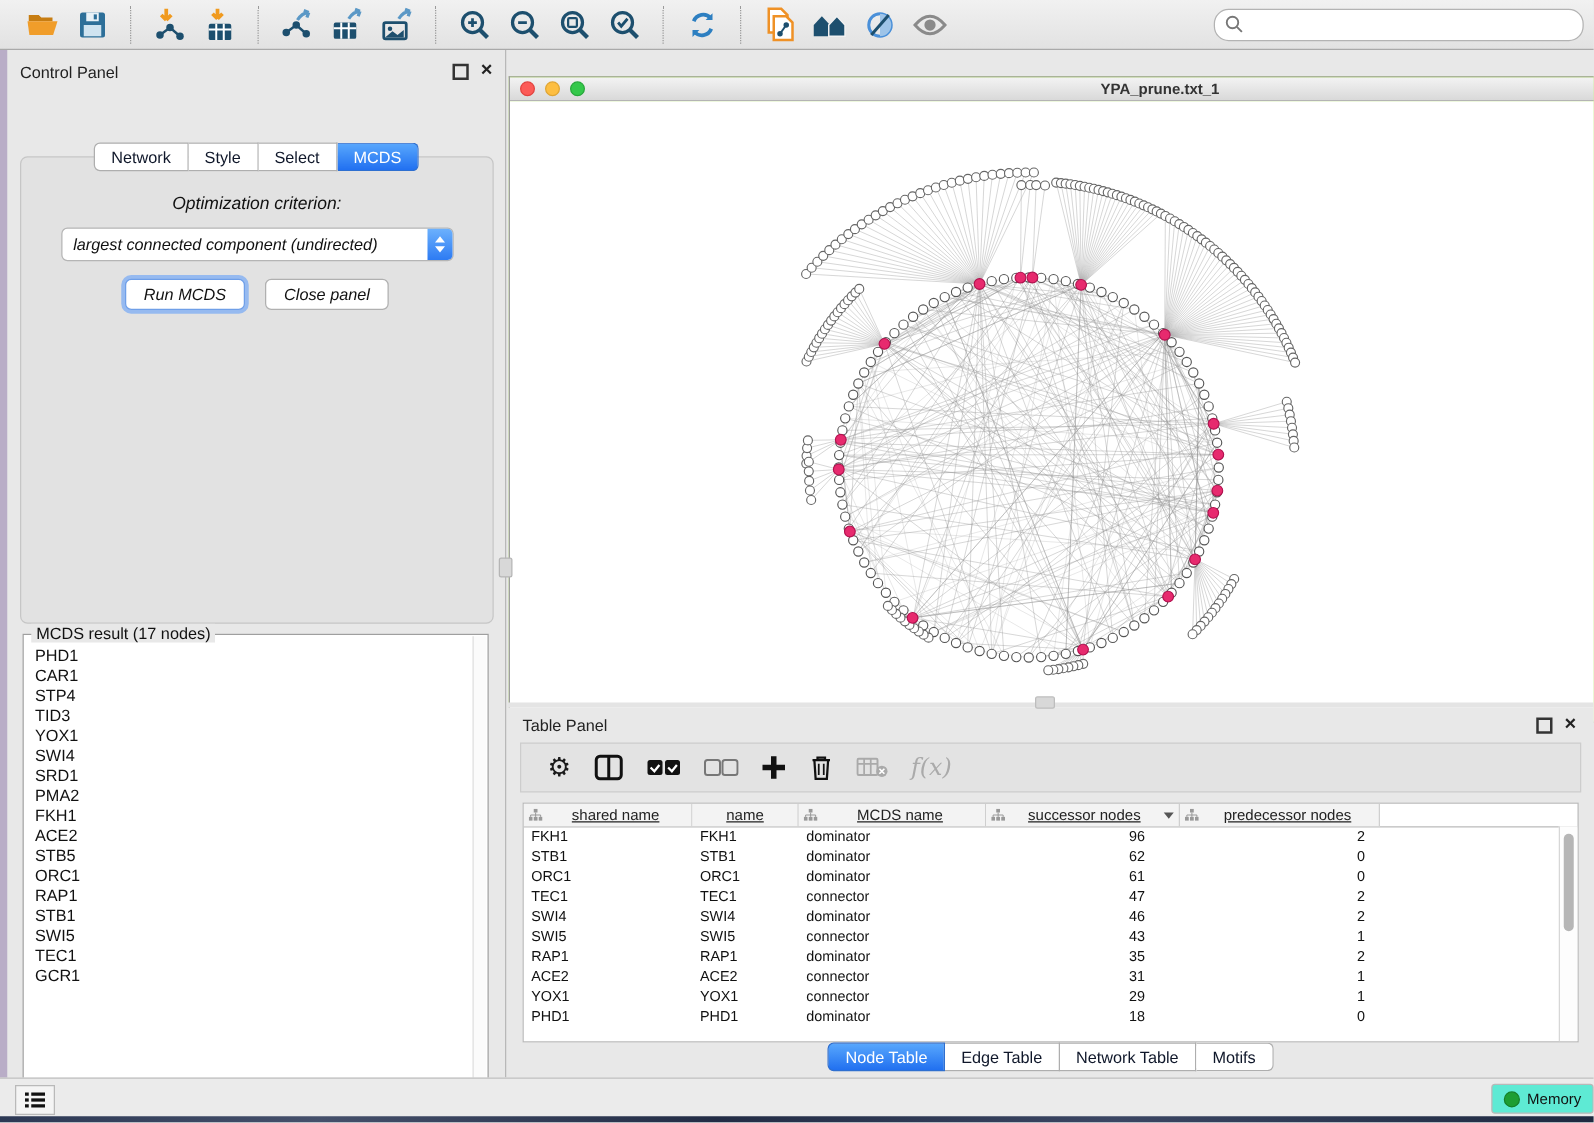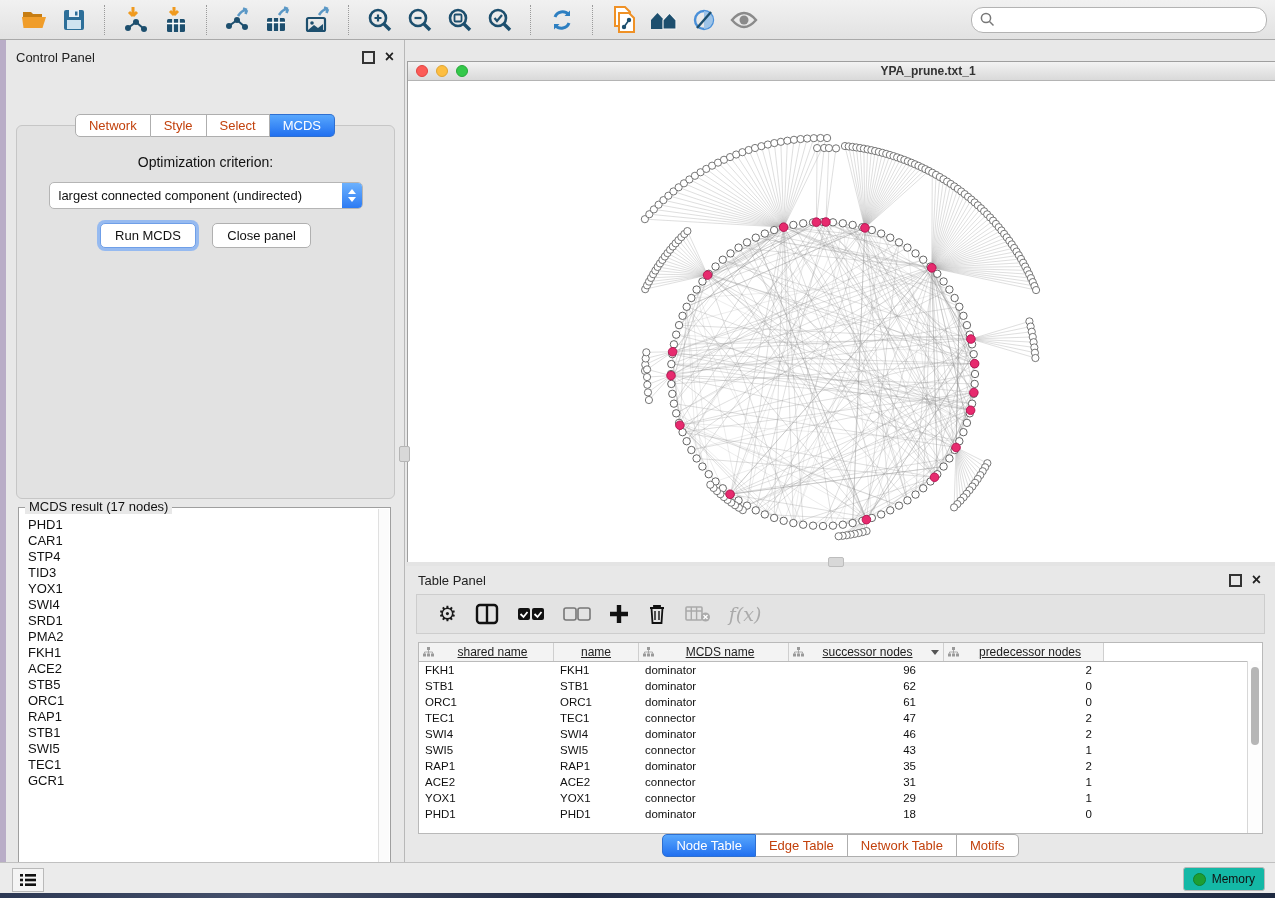--- a/index.html
+++ b/index.html
@@ -24,26 +24,26 @@
   
   #control-panel{position:absolute;left:6px;top:40px;width:399px;height:822px;background:#e8e8e8;
     border-right:1px solid #b8b8b8;box-sizing:border-box;}
   #cp-header{height:26px;display:flex;align-items:center;padding:4px 10px 0 10px;}
   #cp-title{font-size:13px;color:#222;}
   .panel-ctrls{margin-left:auto;display:flex;align-items:center;gap:10px;}
   .float-box{width:9px;height:9px;border:2px solid #333;display:inline-block;}
   .close-x{font-size:16px;font-weight:bold;color:#222;line-height:10px;}
   #cp-tabs{position:absolute;left:0;top:74px;width:100%;text-align:center;z-index:2;}
   .seg{display:inline-block;padding:3px 13px;background:#fff;border:1px solid #aeaeae;border-left:none;
-    font-size:13px;color:#c2410c;vertical-align:top;}
+    font-size:13px;color:#0f172a;vertical-align:top;}
   .seg.first{border-left:1px solid #aeaeae;border-radius:5px 0 0 5px;}
   .seg.last{border-radius:0 5px 5px 0;}
   .seg.active{background:linear-gradient(#58a7fd,#2170f0);color:#fff;border-color:#2e6fd0;}
   #cp-inset{position:absolute;left:10px;top:85px;width:377px;height:372px;background:#e2e2e2;
-    border:1px solid #c6c6c6;border-radius:6px;}
+    border:1px solid #c6c6c6;border-radius:6px;font-style:italic;}
   #opt-label{text-align:center;font-size:14px;margin-top:28px;}
   #dropdown{margin:12px auto 0 auto;width:312px;height:25px;background:#fff;border:1px solid #b5b5b5;
     border-radius:5px;display:flex;align-items:center;position:relative;}
   #dropdown .dd-text{flex:1;font-size:13px;padding-left:9px;white-space:nowrap;}
   #dd-stepper{width:20px;height:25px;margin-left:auto;border-radius:0 4px 4px 0;
     background:linear-gradient(#6cb1fd,#2d7bf3);display:flex;flex-direction:column;
     align-items:center;justify-content:center;gap:3px;}
   .tri-up{width:0;height:0;border-left:4px solid transparent;border-right:4px solid transparent;border-bottom:5px solid #fff;}
   .tri-dn{width:0;height:0;border-left:4px solid transparent;border-right:4px solid transparent;border-top:5px solid #fff;}
   #cp-buttons{text-align:center;margin-top:14px;}
@@ -95,21 +95,21 @@
   .trow{display:flex;height:16px;font-size:11.5px;align-items:center;}
   .td{box-sizing:border-box;padding:0 6px;white-space:nowrap;overflow:hidden;}
   .td.num{text-align:right;}
   #tbl-scroll{position:absolute;right:0;top:18px;bottom:0;width:14px;background:#fdfdfd;border-left:1px solid #d7d7d7;}
   #tbl-thumb{position:absolute;left:3px;top:6px;width:8px;height:78px;background:#b6b6b6;border-radius:4px;}
   #tp-tabs{position:absolute;left:0;right:0;top:268px;text-align:center;}
   
   #status-bar{position:absolute;left:0;top:862px;right:0;height:31px;background:#ebebeb;border-top:1px solid #c0c0c0;}
   #list-btn{position:absolute;left:12px;top:5px;width:30px;height:22px;background:#f4f4f4;
     border:1px solid #b9b9b9;display:flex;align-items:center;justify-content:center;}
-  #memory-btn{position:absolute;right:10px;top:4px;height:22px;background:#14b8a6;border:1px solid #b9b9b9;
+  #memory-btn{position:absolute;right:0;top:4px;height:22px;background:#5eead4;border:1px solid #b9b9b9;
     border-radius:3px;display:flex;align-items:center;padding:0 9px;font-size:12px;gap:6px;}
   #mem-dot{width:11px;height:11px;border-radius:50%;background:#1d9e33;border:1px solid #15802a;}
   svg.ic{display:block;}
 </style>
 </head>
 <body>
 
 <div id="toolbar">
   <div class="tb-group">
     <span class="tbi">

